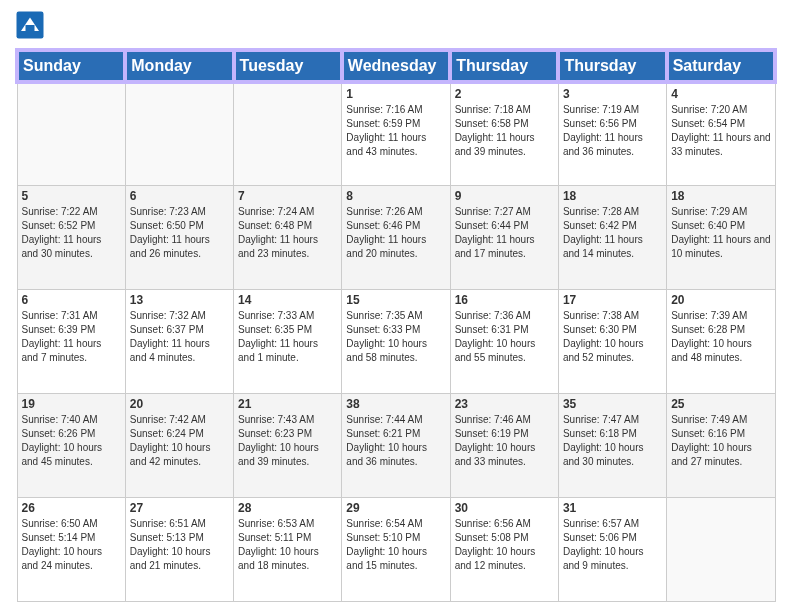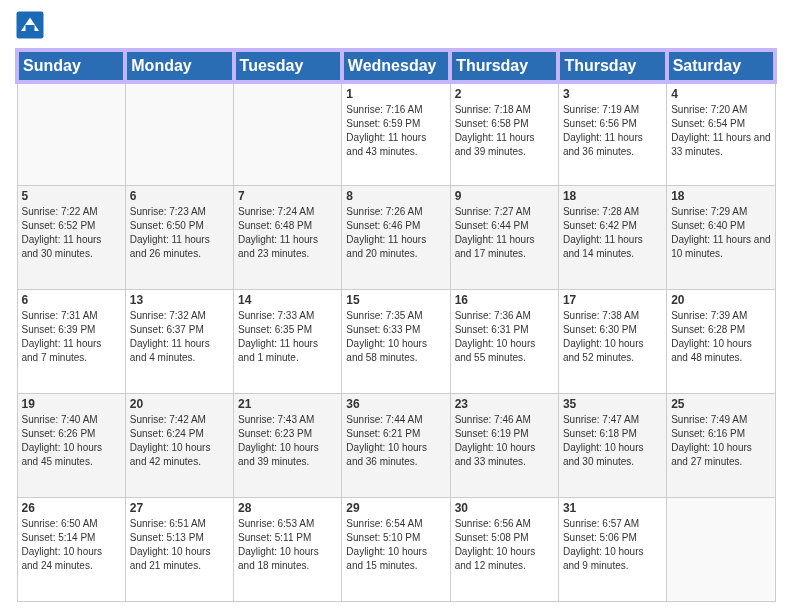--- a/index.html
+++ b/index.html
@@ -223,21 +223,21 @@
           </td>
           <td>
             <span class="day-number">20</span>
             <div class="day-info">Sunrise: 7:42 AM<br>Sunset: 6:24 PM<br>Daylight: 10 hours and 42 minutes.</div>
           </td>
           <td>
             <span class="day-number">21</span>
             <div class="day-info">Sunrise: 7:43 AM<br>Sunset: 6:23 PM<br>Daylight: 10 hours and 39 minutes.</div>
           </td>
           <td>
-            <span class="day-number">36</span>
+            <span class="day-number">38</span>
             <div class="day-info">Sunrise: 7:44 AM<br>Sunset: 6:21 PM<br>Daylight: 10 hours and 36 minutes.</div>
           </td>
           <td>
             <span class="day-number">23</span>
             <div class="day-info">Sunrise: 7:46 AM<br>Sunset: 6:19 PM<br>Daylight: 10 hours and 33 minutes.</div>
           </td>
           <td>
             <span class="day-number">35</span>
             <div class="day-info">Sunrise: 7:47 AM<br>Sunset: 6:18 PM<br>Daylight: 10 hours and 30 minutes.</div>
           </td>

